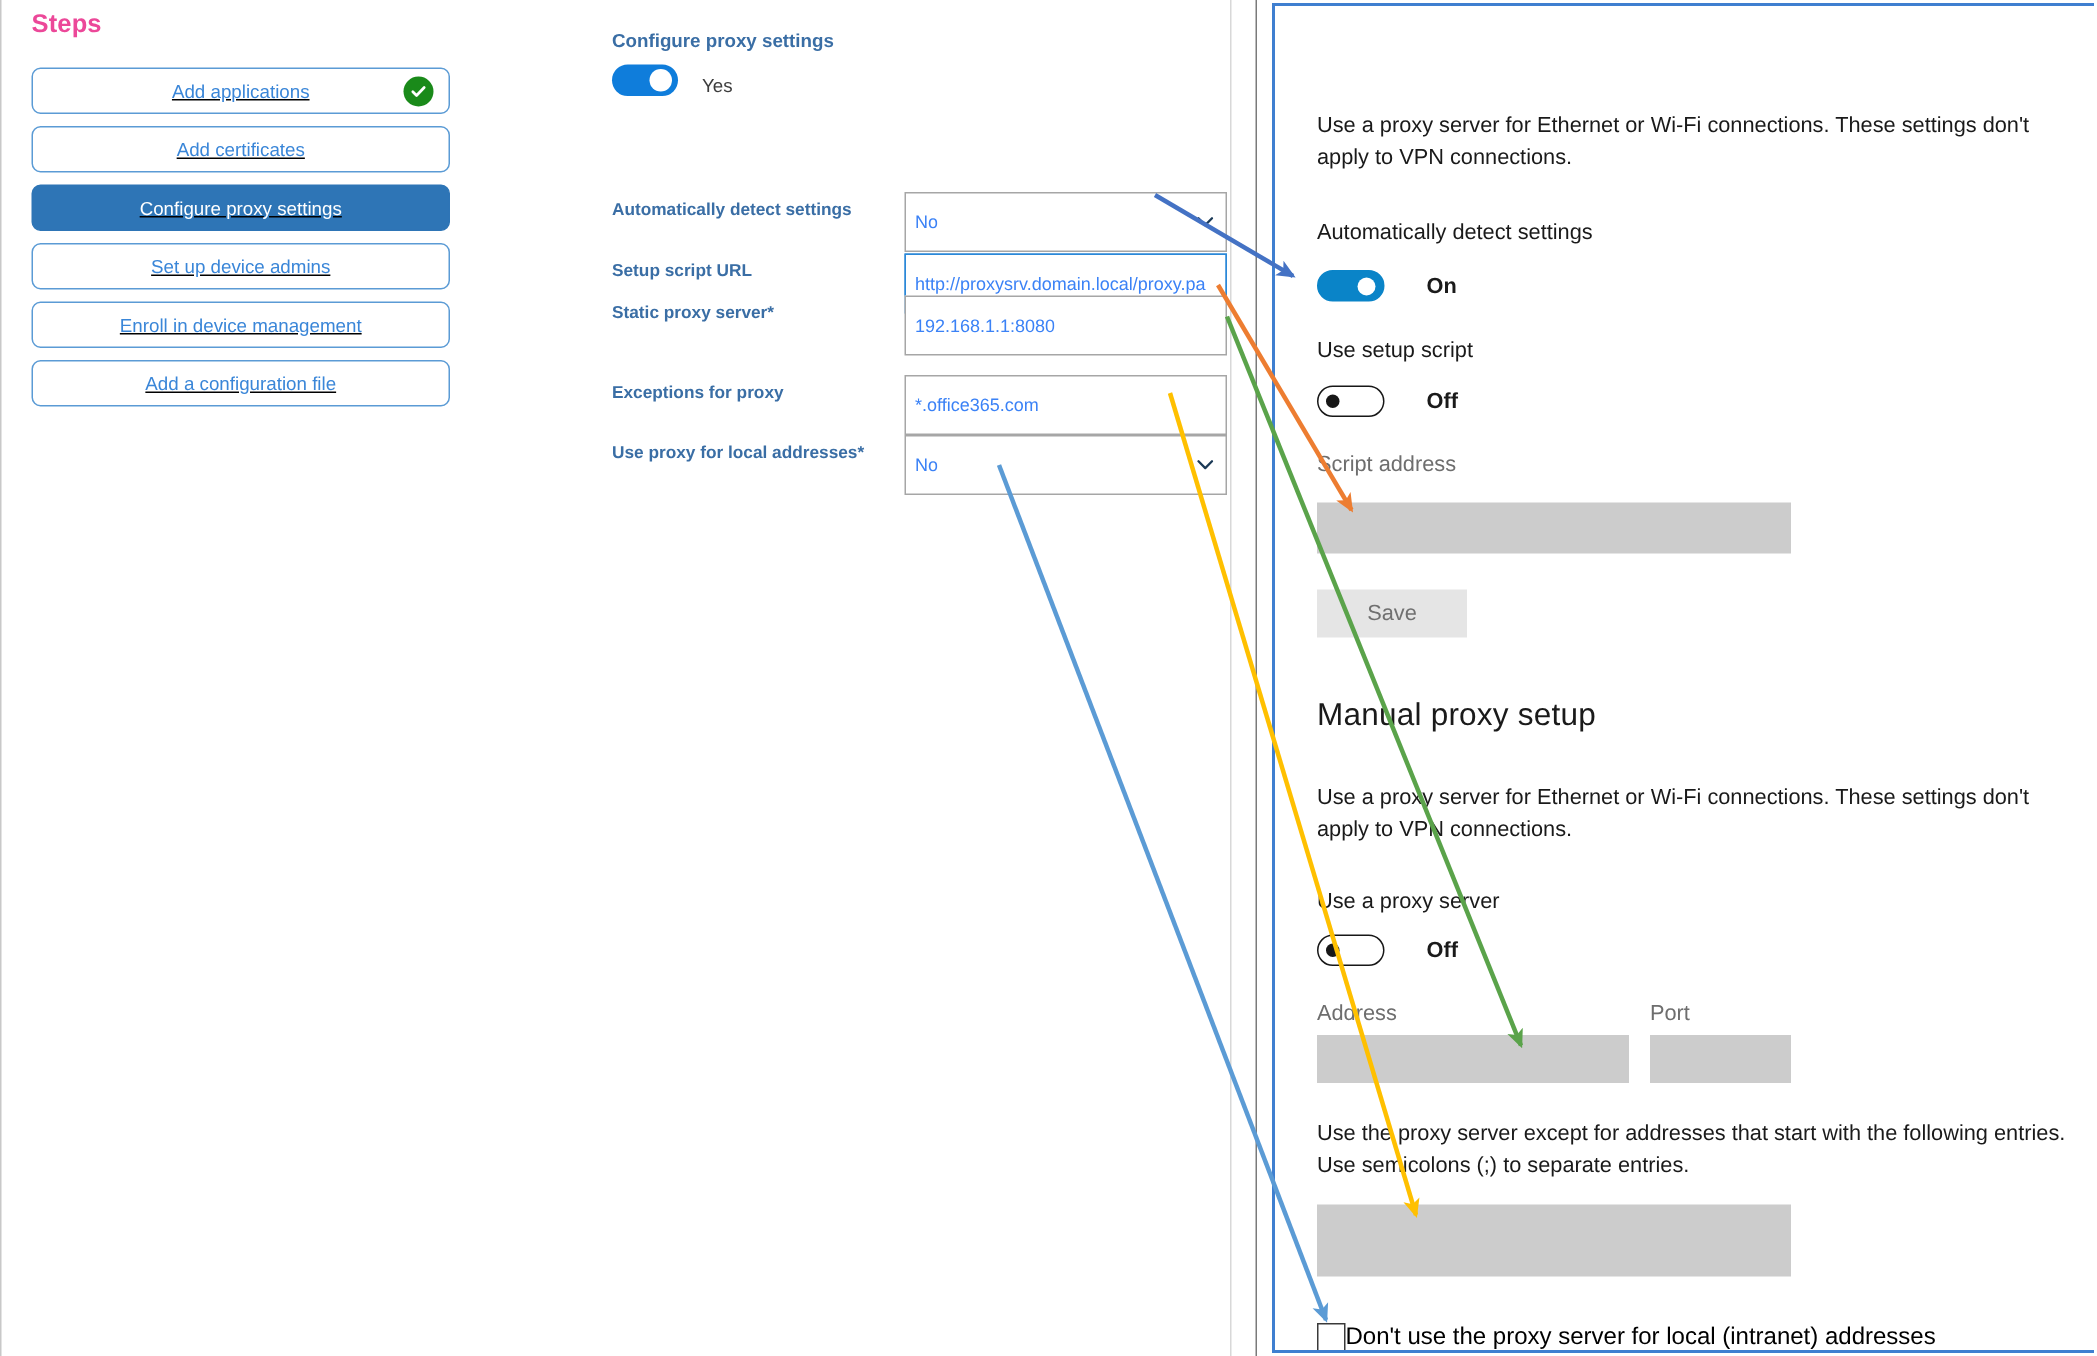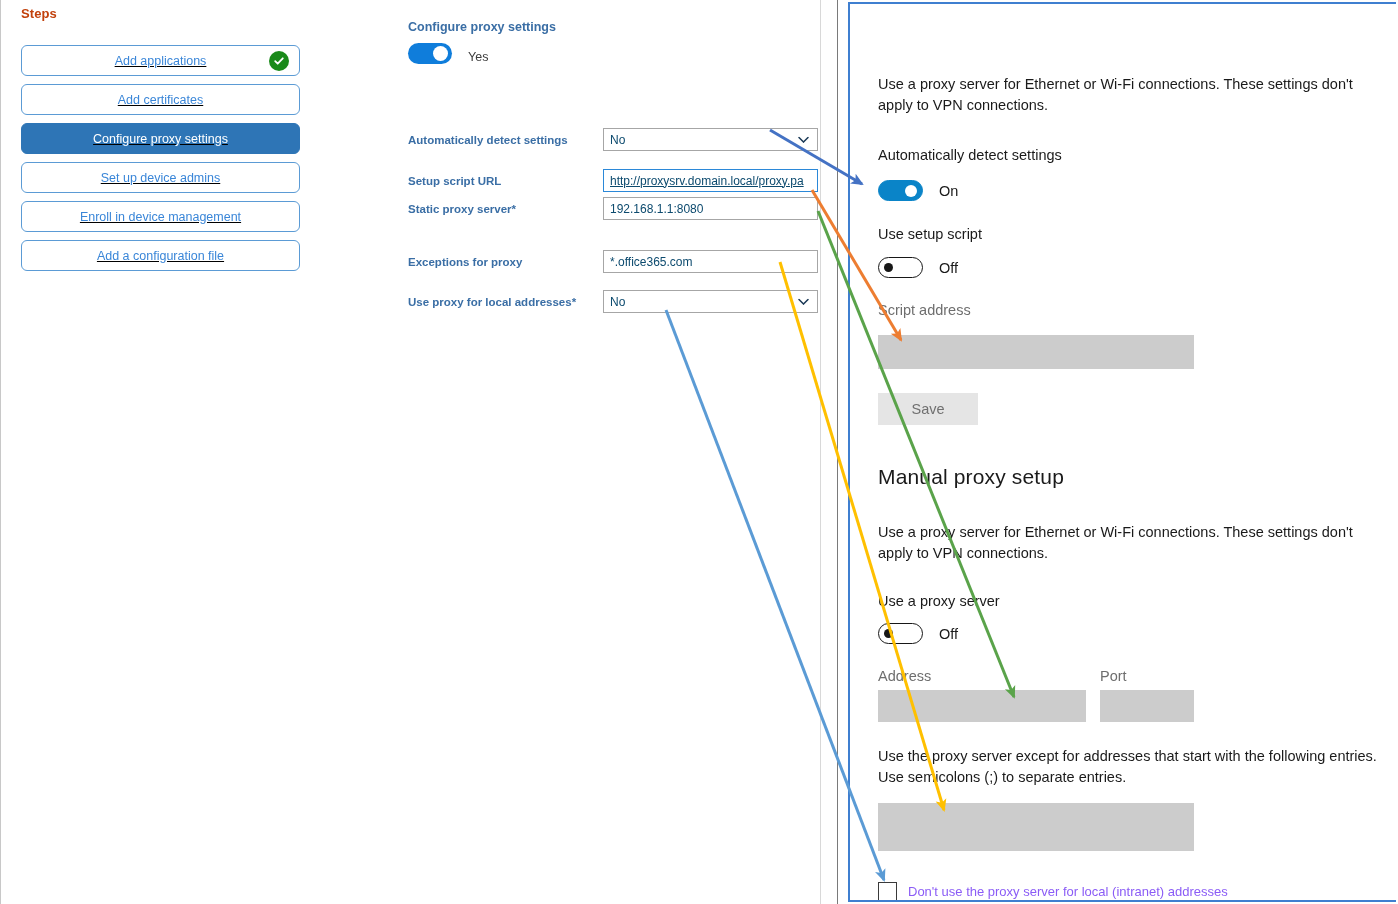--- a/index.html
+++ b/index.html
@@ -36,23 +36,23 @@
     position: absolute;
     left: 0;
     top: 0;
     width: 330px;
     height: 100%;
   }
   #steps-title {
     position: absolute;
     left: 21px;
     top: 6px;
-    font-size: 13px;
+    font-size: 17px;
     font-weight: bold;
-    color: #c2410c;
+    color: #ec4899;
     letter-spacing: 0.1px;
   }
   #steps-list {
     position: absolute;
     left: 21px;
     top: 45px;
     width: 279px;
     text-decoration: underline;
   }
   .step-btn {
@@ -155,36 +155,35 @@
   }
   .field-label .req {
     color: #3a6ea5;
     font-weight: bold;
   }
   .field-ctrl {
     position: absolute;
     left: 195px;
     top: 0;
     width: 215px;
-    height: 23px;
+    height: 40px;
     box-sizing: border-box;
     border: 1px solid #a6a6a6;
     background: #ffffff;
     font-size: 12px;
-    color: #0c4a6e;
+    color: #3b82f6;
     display: flex;
     align-items: center;
     padding: 0 6px;
     cursor: text;
   }
   .field-ctrl.focused {
     border: 1px solid #2b88d8;
     outline: 1px solid #2b88d8;
     outline-offset: -1px;
-    text-decoration: underline;
   }
   .field-ctrl.select { cursor: pointer; padding-right: 24px; }
   .chev {
     position: absolute;
     right: 8px;
     top: 50%;
     transform: translateY(-50%);
     width: 11px;
     height: 7px;
   }
@@ -266,23 +265,24 @@
   .w-toggle.off .wknob {
     position: absolute;
     top: 5px;
     left: 5px;
     width: 9px;
     height: 9px;
     border-radius: 50%;
     background: #171717;
   }
   .w-toggle-label {
-    margin-left: 16px;
+    margin-left: 28px;
     font-size: 14.5px;
     color: #1a1a1a;
+    font-weight: bold;
   }
 
   .grey-field {
     position: absolute;
     background: #cccccc;
   }
   .grey-btn {
     position: absolute;
     background: #e5e5e5;
     color: #707070;
@@ -301,23 +301,22 @@
   .w-checkbox {
     width: 19px;
     height: 19px;
     box-sizing: border-box;
     border: 1.6px solid #3a3a3a;
     background: #ffffff;
     flex: none;
     cursor: pointer;
   }
   .w-checkbox-label {
-    margin-left: 11px;
-    font-size: 13px;
-    color: #8b5cf6;
+    font-size: 16px;
+    color: #000000;
     white-space: nowrap;
   }
 
   
   #arrow-layer {
     position: absolute;
     left: 0;
     top: 0;
     width: 1398px;
     height: 904px;

